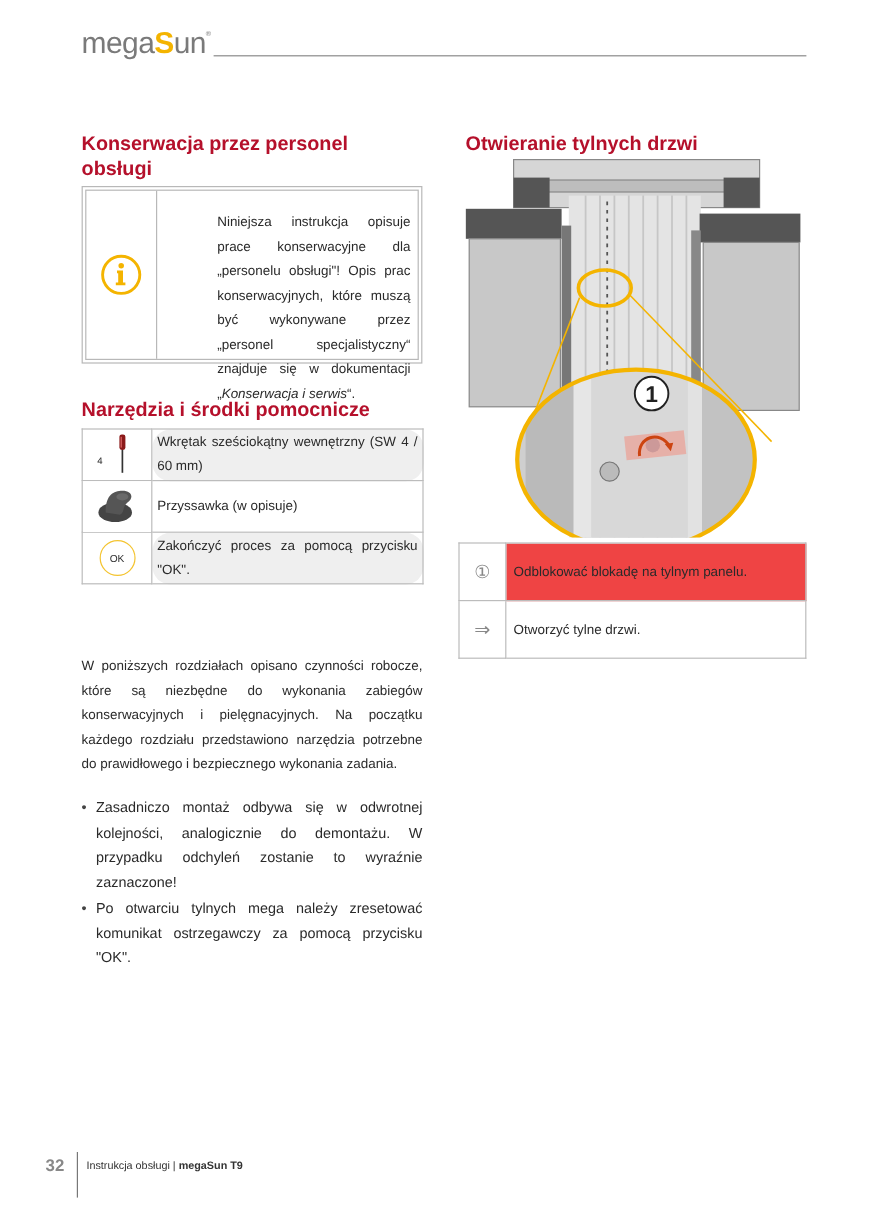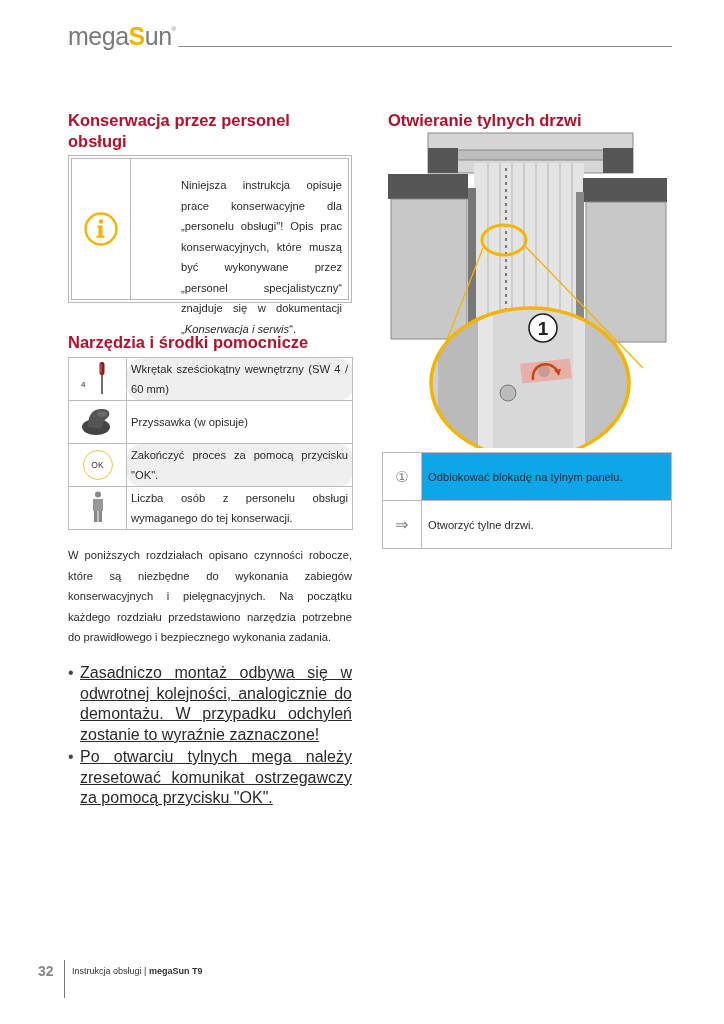--- a/index.html
+++ b/index.html
@@ -20,31 +20,31 @@
     .infobox-icon { width:58px; border-right:1px solid #b8b8b8; display:flex; align-items:center; justify-content:center; }
     .infobox-text { flex:1; padding:16px 6px 0 6px; font-size:11.2px; line-height:20.5px; text-align:justify;margin-left:44px; }
 
     .tools { position:absolute; left:68px; top:357px; width:285px; border-collapse:collapse; font-size:11.2px; }
     .tools td { border:1px solid #bcbcbc; vertical-align:middle; }
     .tools td.ic { width:55px; height:40px; text-align:center; background:#fff; position:relative; }
     .tools td.tx { padding:0 4px 0 4px; line-height:20px; text-align:justify;border-radius:15px; }
     .tools tr.alt td.tx { background:#efefef; }
 
     .para { position:absolute; left:68px; top:545px; width:284px; font-size:11.2px; line-height:20.5px; text-align:justify; }
-    .bullets { position:absolute; left:68px; top:663px; width:284px; margin:0; padding:0; list-style:none; font-size:16px; line-height:20.5px;text-decoration:underline; }
+    .bullets { position:absolute; left:68px; top:663px; width:284px; margin:0; padding:0; list-style:none; font-size:12px; line-height:20.5px; }
     .bullets li { position:relative; padding-left:12px; text-align:justify; margin-bottom:2px; }
     .bullets li::before { content:"•"; position:absolute; left:0; top:0; color:#444; }
 
     .figure { position:absolute; left:388px; top:128px; width:284px; height:320px; }
 
     .steps { position:absolute; left:382px; top:452px; width:290px; border-collapse:collapse; font-size:11.2px; }
     .steps td { border:1px solid #bcbcbc; height:45px; }
     .steps td.num { width:36px; text-align:center; color:#888; }
     .steps td.tx { padding-left:6px; }
-    .steps tr.hl td.tx { background:#0ea5e9; }
+    .steps tr.hl td.tx { background:#ef4444; }
 
     .footer-num { position:absolute; left:38px; top:963px; font-size:14px; font-weight:bold; color:#888; }
     .footer-bar { position:absolute; left:64px; top:960px; width:1px; height:38px; background:#777; }
     .footer-text { position:absolute; left:72px; top:966px; font-size:9px; color:#333; }
     .footer-text b { font-weight:bold;text-align:right; }
   </style>
 </head>
 <body>
 
 <div class="logo"><span>mega</span><span class="s">S</span><span>un</span><sup>®</sup></div>
@@ -88,31 +88,20 @@
         <ellipse cx="22" cy="9" rx="5" ry="3" fill="#6a6a6a"></ellipse>
       </svg>
     </td>
     <td class="tx">Przyssawka (w opisuje)</td>
   </tr>
   <tr class="alt">
     <td class="ic">
       <div style="width:28px;height:28px;border:1.3px solid #f4c430;border-radius:50%;margin:0 auto;display:flex;align-items:center;justify-content:center;font-size:8.5px;color:#333;">OK</div>
     </td>
     <td class="tx">Zakończyć proces za pomocą przycisku "OK".</td>
-  </tr>
-  <tr>
-    <td class="ic">
-      <svg width="14" height="32" viewBox="0 0 14 32">
-        <circle cx="7" cy="3.5" r="3" fill="#888"></circle>
-        <rect x="2" y="8" width="10" height="12" fill="#999"></rect>
-        <rect x="3" y="20" width="3.5" height="11" fill="#888"></rect>
-        <rect x="7.5" y="20" width="3.5" height="11" fill="#888"></rect>
-      </svg>
-    </td>
-    <td class="tx">Liczba osób z personelu obsługi wymaganego do tej konserwacji.</td>
   </tr>
 </tbody>
   </table>
 
 <div class="para">W poniższych rozdziałach opisano czynności robocze, które są niezbędne do wykonania zabiegów konserwacyjnych i pielęgnacyjnych. Na początku każdego rozdziału przedstawiono narzędzia potrzebne do prawidłowego i bezpiecznego wykonania zadania.</div>
 
 <ul class="bullets">
   <li>Zasadniczo montaż odbywa się w odwrotnej kolejności, analogicznie do demontażu. W przypadku odchyleń zostanie to wyraźnie zaznaczone!</li>
   <li>Po otwarciu tylnych mega należy zresetować komunikat ostrzegawczy za pomocą przycisku "OK".</li>
 </ul>

